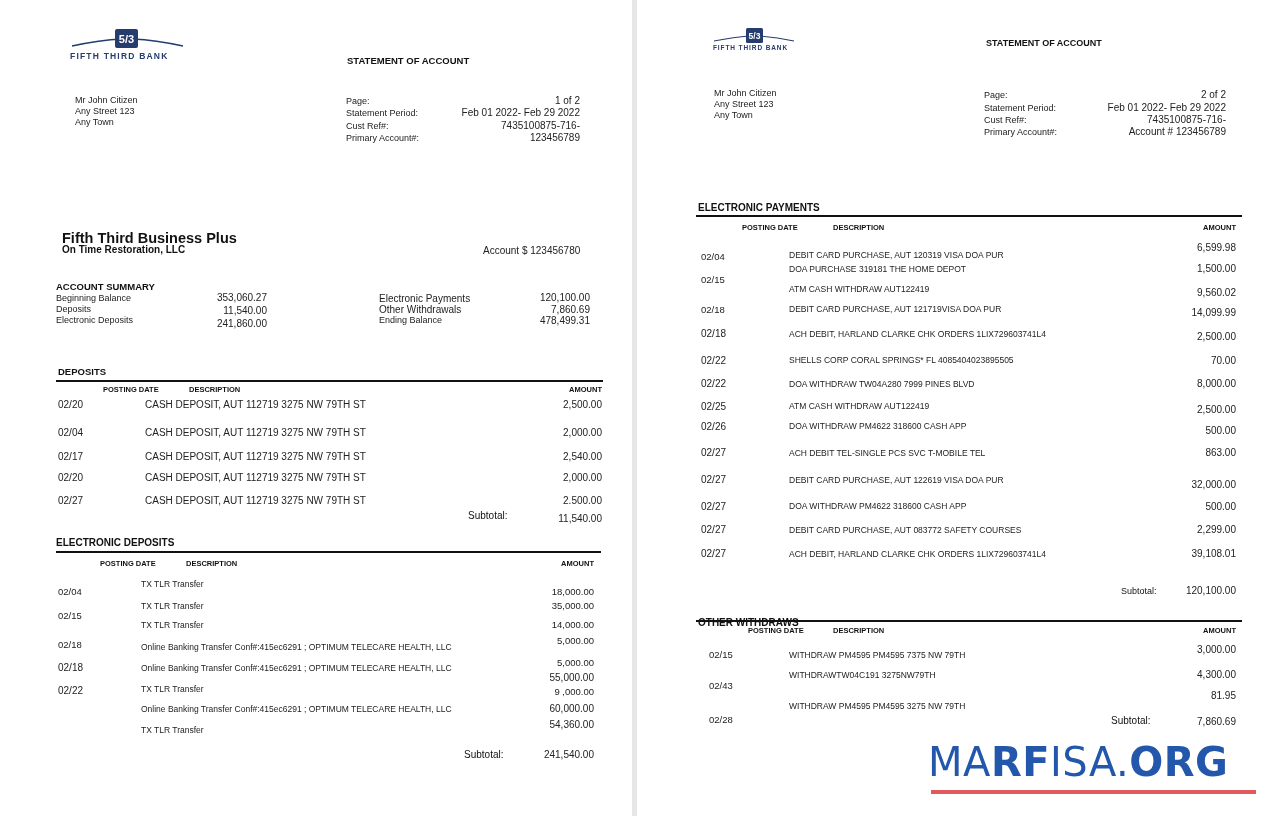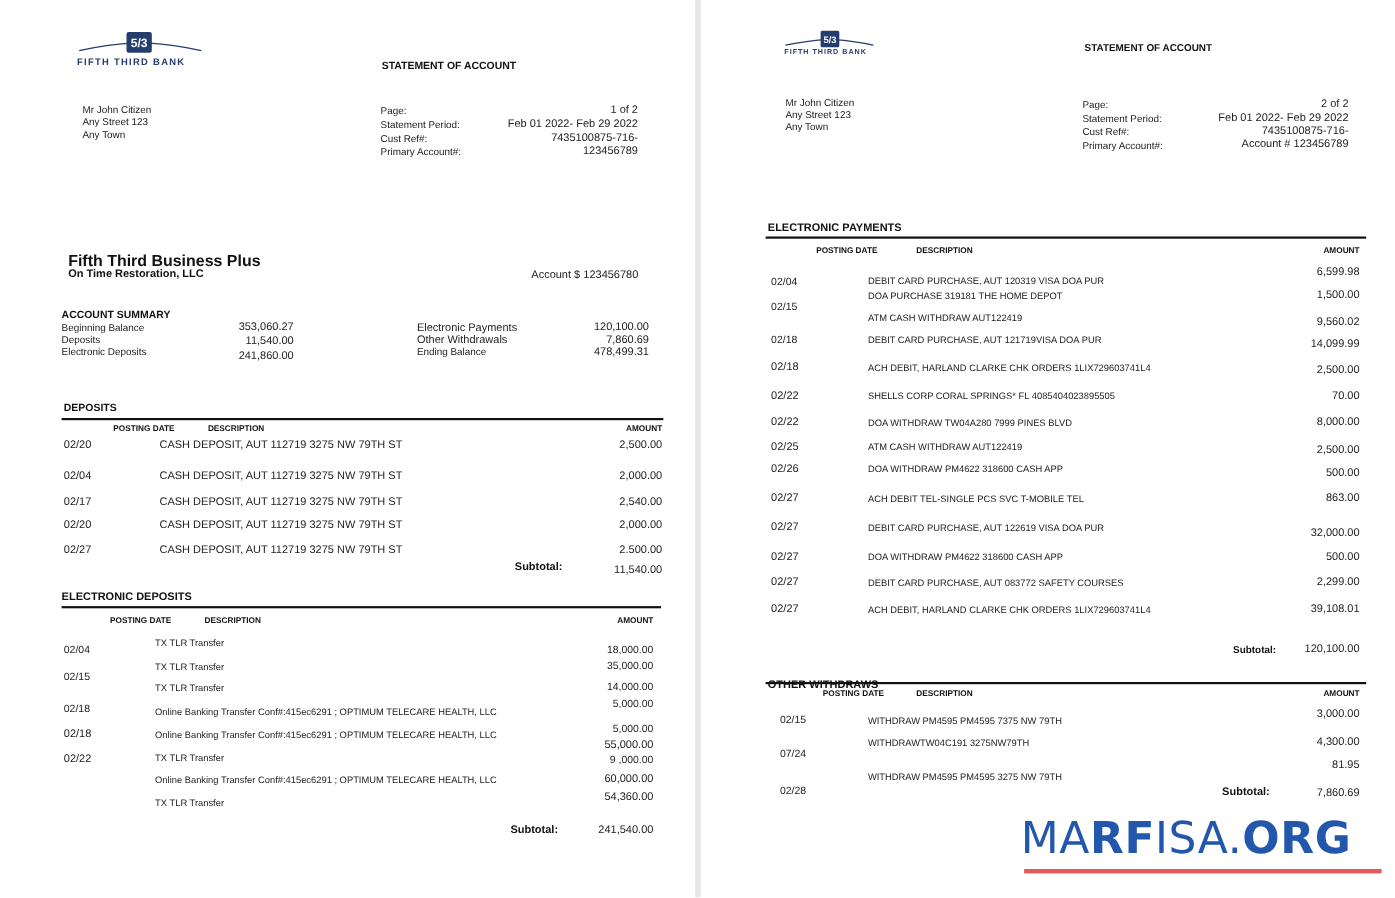--- a/index.html
+++ b/index.html
@@ -20,21 +20,21 @@
     .prod-sub { font-weight: bold; font-size: 10px; color: #111; }
     .acct-num { font-size: 10px; color: #222; text-align: center; }
     .sec-title { font-weight: bold; font-size: 10px; color: #111; }
     .summ-label { font-size: 9px; color: #222; }
     .summ-value { font-size: 10px; color: #222; text-align: right; }
     .rule { position: absolute; height: 2px; background: #111; }
     .th { font-weight: bold; font-size: 7.5px; color: #111; margin-left: 44px; }
     .td { font-size: 10px; color: #222; }
     .td-desc-sm { font-size: 8.5px; color: #222; }
     .amt { font-size: 10px; color: #222; text-align: right; }
-    .subtotal-label { font-weight: bold; font-size: 10px; color: #111; padding-left: 10px; }
+    .subtotal-label { font-weight: normal; font-size: 10px; color: #111; padding-left: 10px; }
     .watermark { position: absolute; left: 928px; top: 740px; }
     .wm-text { font-family: "DejaVu Sans", sans-serif; font-size: 40px; color: #2357ac; letter-spacing: 0.5px; line-height: 44px; white-space: nowrap; }
     .wm-text b { font-weight: bold; }
     .wm-underline { position: absolute; left: 3px; top: 50px; width: 325px; height: 4px; background: #e05a5e; }
   </style>
 </head>
 <body>
 
 <div class="page" id="page1">
 
@@ -229,21 +229,21 @@
   <div class="abs subtotal-label" style="left:473px; top:586px; font-size:9px;">Subtotal:</div>
   <div class="abs amt" style="right:32px; top:585px;">120,100.00</div>
 
   <div class="abs sec-title" style="left:60px; top:605px;margin-top:12px;">OTHER WITHDRAWS</div>
   <div class="rule" style="left:58px; top:620px; width:546px;"></div>
   <div class="abs th" style="left:66px; top:626px;">POSTING DATE</div>
   <div class="abs th" style="left:151px; top:626px;">DESCRIPTION</div>
   <div class="abs th" style="right:32px; top:626px;">AMOUNT</div>
 
   <div class="abs td" style="left:71px; top:649px; font-size:9.5px;">02/15</div>
-  <div class="abs td" style="left:71px; top:680px; font-size:9.5px;">07/24</div>
+  <div class="abs td" style="left:71px; top:680px; font-size:9.5px;">02/43</div>
   <div class="abs td" style="left:71px; top:714px; font-size:9.5px;">02/28</div>
 
   <div class="abs td-desc-sm" style="left:151px; top:650px;">WITHDRAW PM4595 PM4595 7375 NW 79TH</div>
   <div class="abs td-desc-sm" style="left:151px; top:670px;">WITHDRAWTW04C191 3275NW79TH</div>
   <div class="abs td-desc-sm" style="left:151px; top:701px;">WITHDRAW PM4595 PM4595 3275 NW 79TH</div>
 
   <div class="abs amt" style="right:32px; top:644px;">3,000.00</div>
   <div class="abs amt" style="right:32px; top:669px;">4,300.00</div>
   <div class="abs amt" style="right:32px; top:690px;">81.95</div>
 

